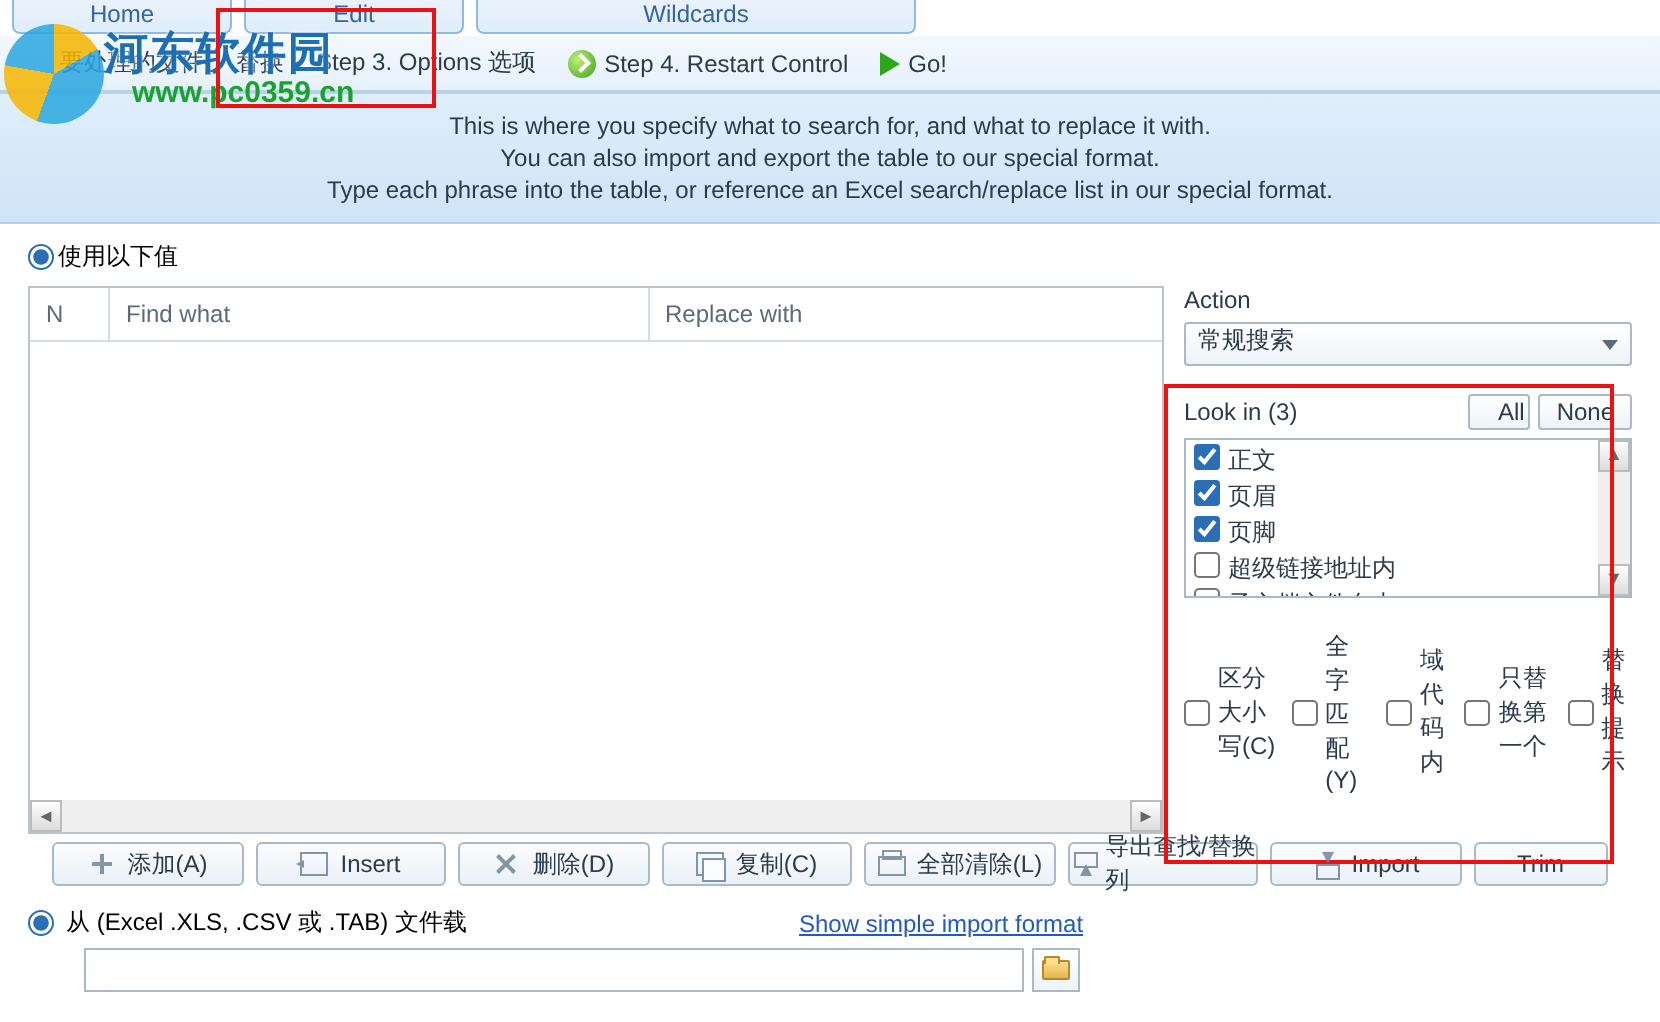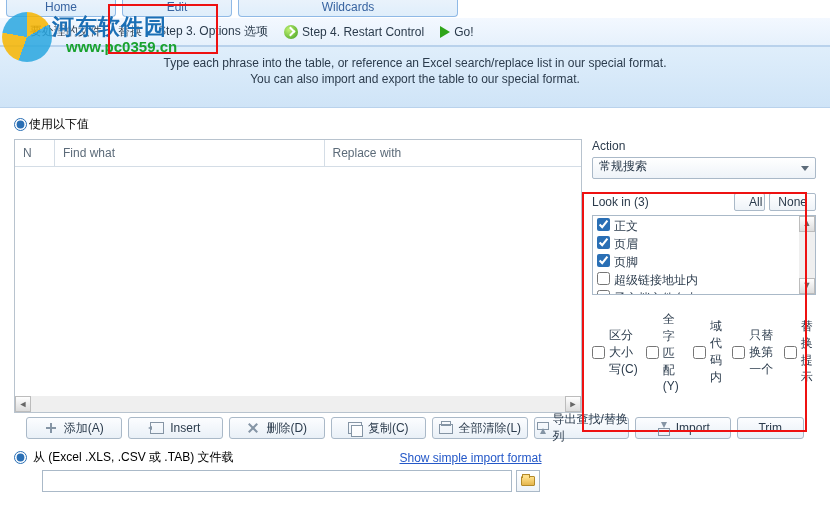--- a/index.html
+++ b/index.html
@@ -134,22 +134,23 @@
 
 <div class="watermark">
   <div class="wm-logo"></div>
   <div class="wm-cn">河东软件园</div>
   <div class="wm-url">www.pc0359.cn</div>
 </div>
 <div class="redbox a"></div>
 <div class="redbox b"></div>
 
 <div class="banner">
+  <div>This is where you specify what to search for, and what to replace it with.</div>
+  <div>You can also import and export the table to our special format.</div>
   <div>Type each phrase into the table, or reference an Excel search/replace list in our special format.</div>
-  <div>You can also import and export the table to our special format.</div>
 </div>
 
 <div class="radioline">
   <input type="radio" checked="" style="">
   <span>使用以下值</span>
 </div>
 
 <div class="main">
   <div class="grid-wrap">
     <div class="grid-head">

